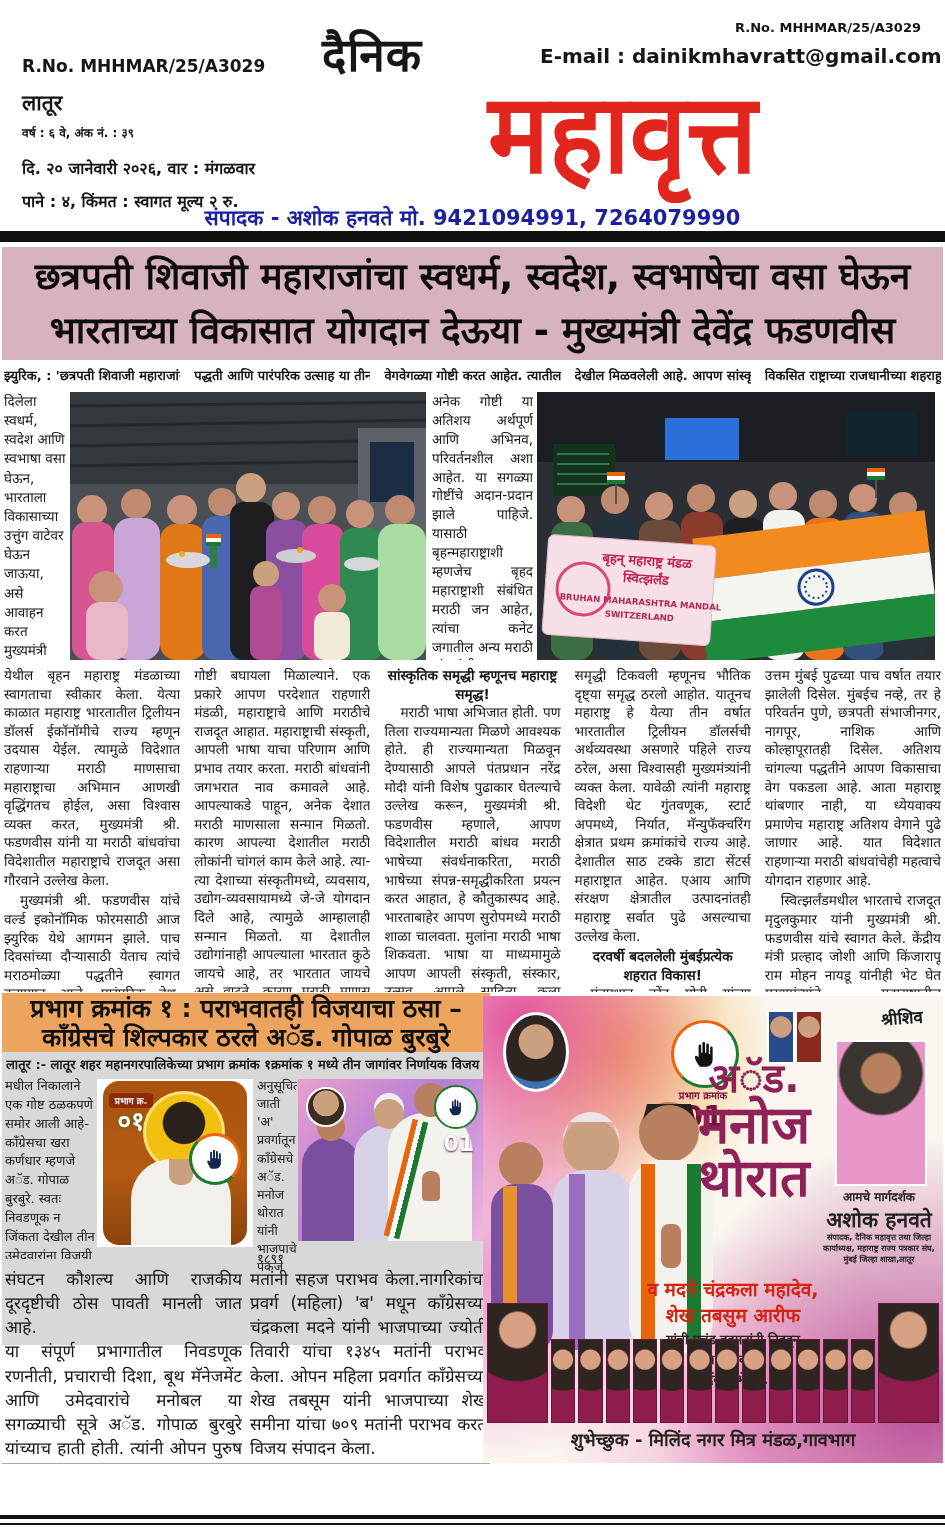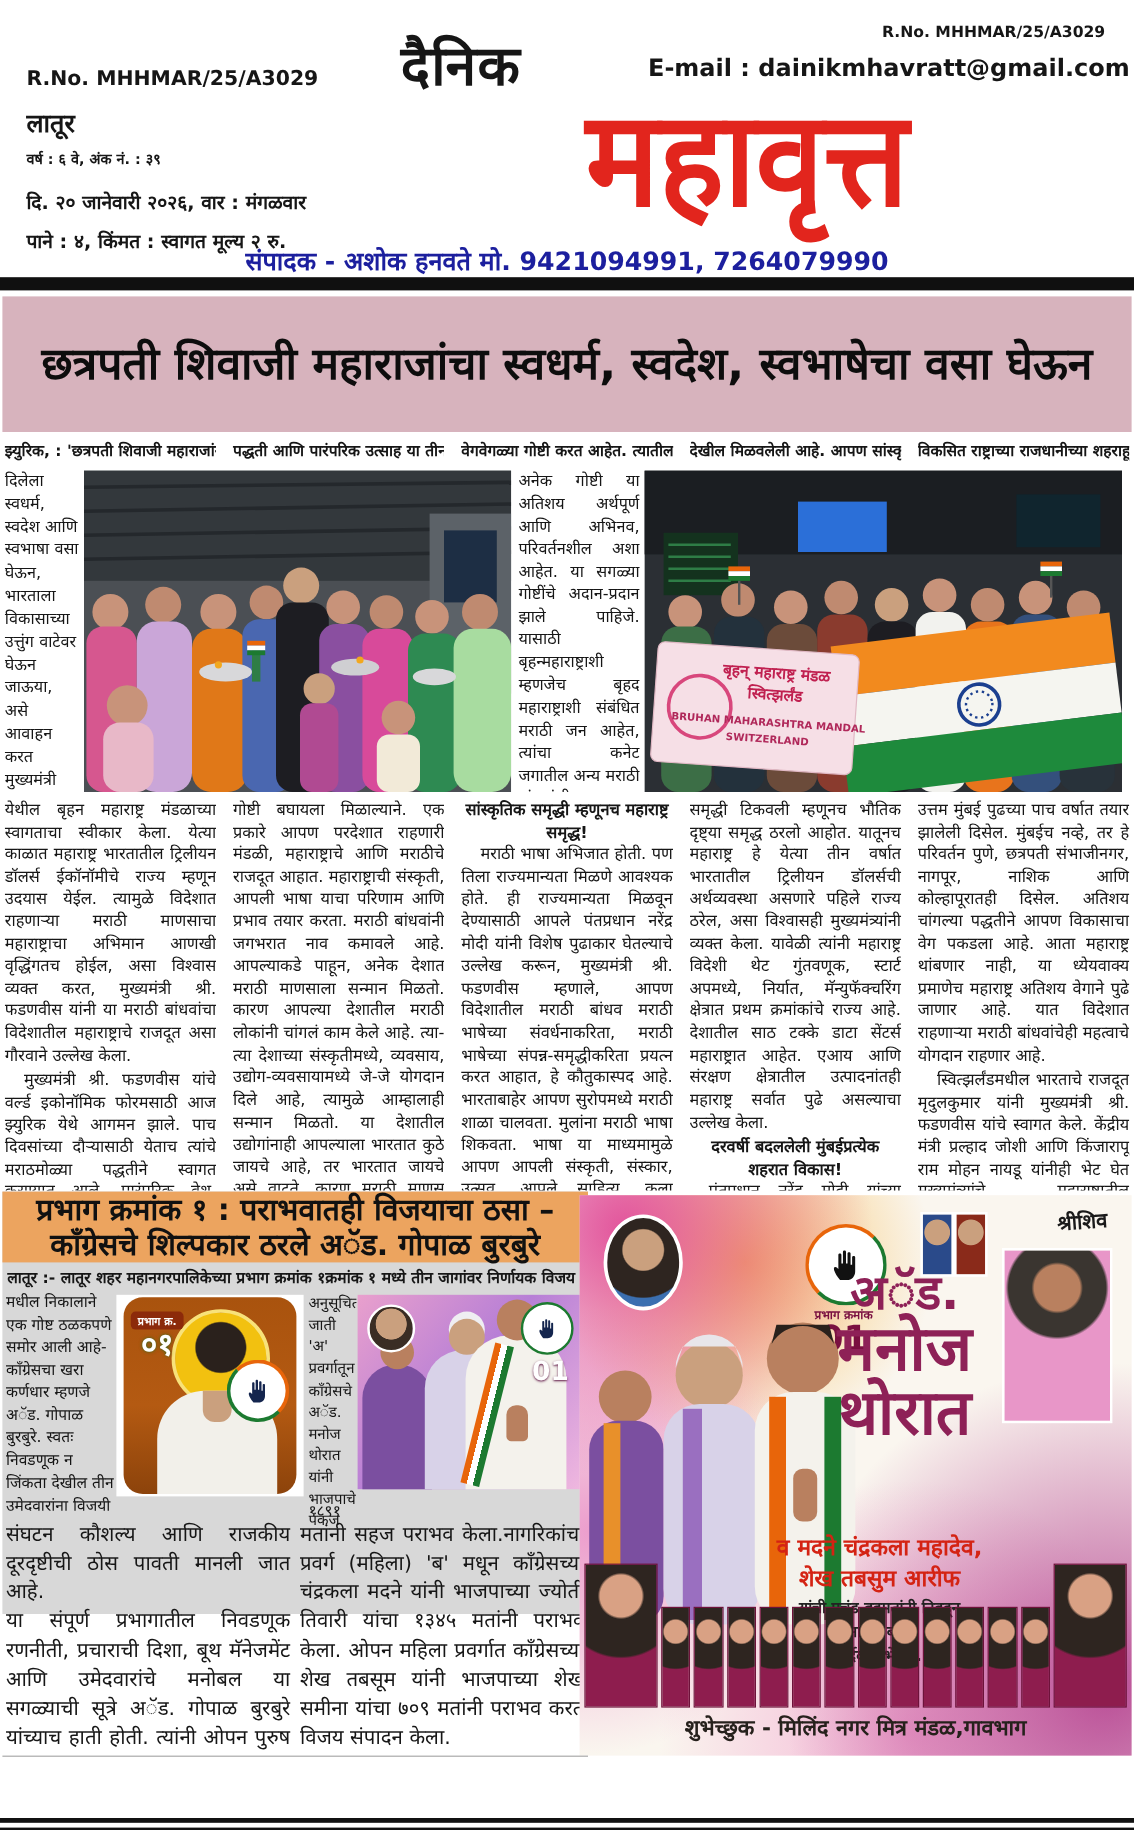--- a/index.html
+++ b/index.html
@@ -9,21 +9,21 @@
     margin:0 auto;overflow:hidden;
   }
   .abs{position:absolute;}
   
   .rno-top{top:20px;left:735px;font-size:13px;font-weight:bold;}
   .rno-left{top:56px;left:22px;font-size:17px;font-weight:bold;}
   .city{top:88px;left:22px;font-size:21px;font-weight:bold;}
   .iss1{top:124px;left:22px;font-size:12px;font-weight:bold;}
   .iss2{top:157px;left:22px;font-size:16px;font-weight:bold;}
   .iss3{top:190px;left:22px;font-size:16px;font-weight:bold;}
-  .dainik{top:22px;left:322px;font-size:46px;font-weight:bold;letter-spacing:1px;margin-left:12px;}
+  .dainik{top:22px;left:322px;font-size:46px;font-weight:bold;letter-spacing:1px;}
   .email{top:44px;left:540px;font-size:20px;font-weight:600;}
   .masthead{
     top:70px;left:305px;width:635px;text-align:center;
     font-size:102px;font-weight:bold;line-height:1.15;
     transform:scaleY(1.08);transform-origin:top center;white-space:nowrap;
   }
   .editor-line{top:203px;left:0;width:945px;text-align:center;font-size:21px;font-weight:bold;}
   .blackbar{top:231px;left:0;width:945px;height:11px;background:#101010;}
   
   .head1{
@@ -135,20 +135,21 @@
   <div class="abs iss2">दि. २० जानेवारी २०२६, वार : मंगळवार</div>
   <div class="abs iss3">पाने : ४, किंमत : स्वागत मूल्य २ रु.</div>
   <div class="abs dainik">दैनिक</div>
   <div class="abs email">E-mail : dainikmhavratt@gmail.com</div>
   <div class="abs masthead" style="color:#e2251d;">महावृत्त</div>
   <div class="abs editor-line" style="color:#1c1f9e;">संपादक - अशोक हनवते मो. 9421094991, 7264079990</div>
   <div class="abs blackbar"></div>
 
   <div class="abs head1">
     <div>छत्रपती शिवाजी महाराजांचा स्वधर्म, स्वदेश, स्वभाषेचा वसा घेऊन</div>
+    <div>भारताच्या विकासात योगदान देऊया - मुख्यमंत्री देवेंद्र फडणवीस</div>
   </div>
 
   <div class="abs byline-row">
     <div>झ्युरिक, : 'छत्रपती शिवाजी महाराजांनी</div>
     <div>पद्धती आणि पारंपरिक उत्साह या तीनही</div>
     <div>वेगवेगळ्या गोष्टी करत आहेत. त्यातील</div>
     <div>देखील मिळवलेली आहे. आपण सांस्कृतिक</div>
     <div>विकसित राष्ट्राच्या राजधानीच्या शहराहून</div>
   </div>
 
@@ -395,20 +396,25 @@
       </svg>
     </div>
 
     <div class="ad-name">
       <div class="l1">अॅड.</div>
       <div class="l2">मनोज</div>
       <div class="l2">थोरात</div>
     </div>
 
     <div class="ad-mentor-ph"></div>
+    <div class="ad-mentor">
+      <div class="lbl">आमचे मार्गदर्शक</div>
+      <div class="nm">अशोक हनवते</div>
+      <div class="ds">संपादक, दैनिक महावृत्त तथा जिल्हा कार्याध्यक्ष, महाराष्ट्र राज्य पत्रकार संघ, मुंबई जिल्हा शाखा,लातूर</div>
+    </div>
 
     <div class="ad-red1">व मदने चंद्रकला महादेव,</div>
     <div class="ad-red2">शेख तबसुम आरीफ</div>
     <div class="ad-m1">यांची प्रचंड बहुमतांनी निवडून</div>
     <div class="ad-m2">आल्या बद्दल</div>
     <div class="ad-m3">हार्दिक शुभेच्छा..</div>
 
     <div class="ad-row">
       <span class="por big"></span>
       <span class="por"></span>

